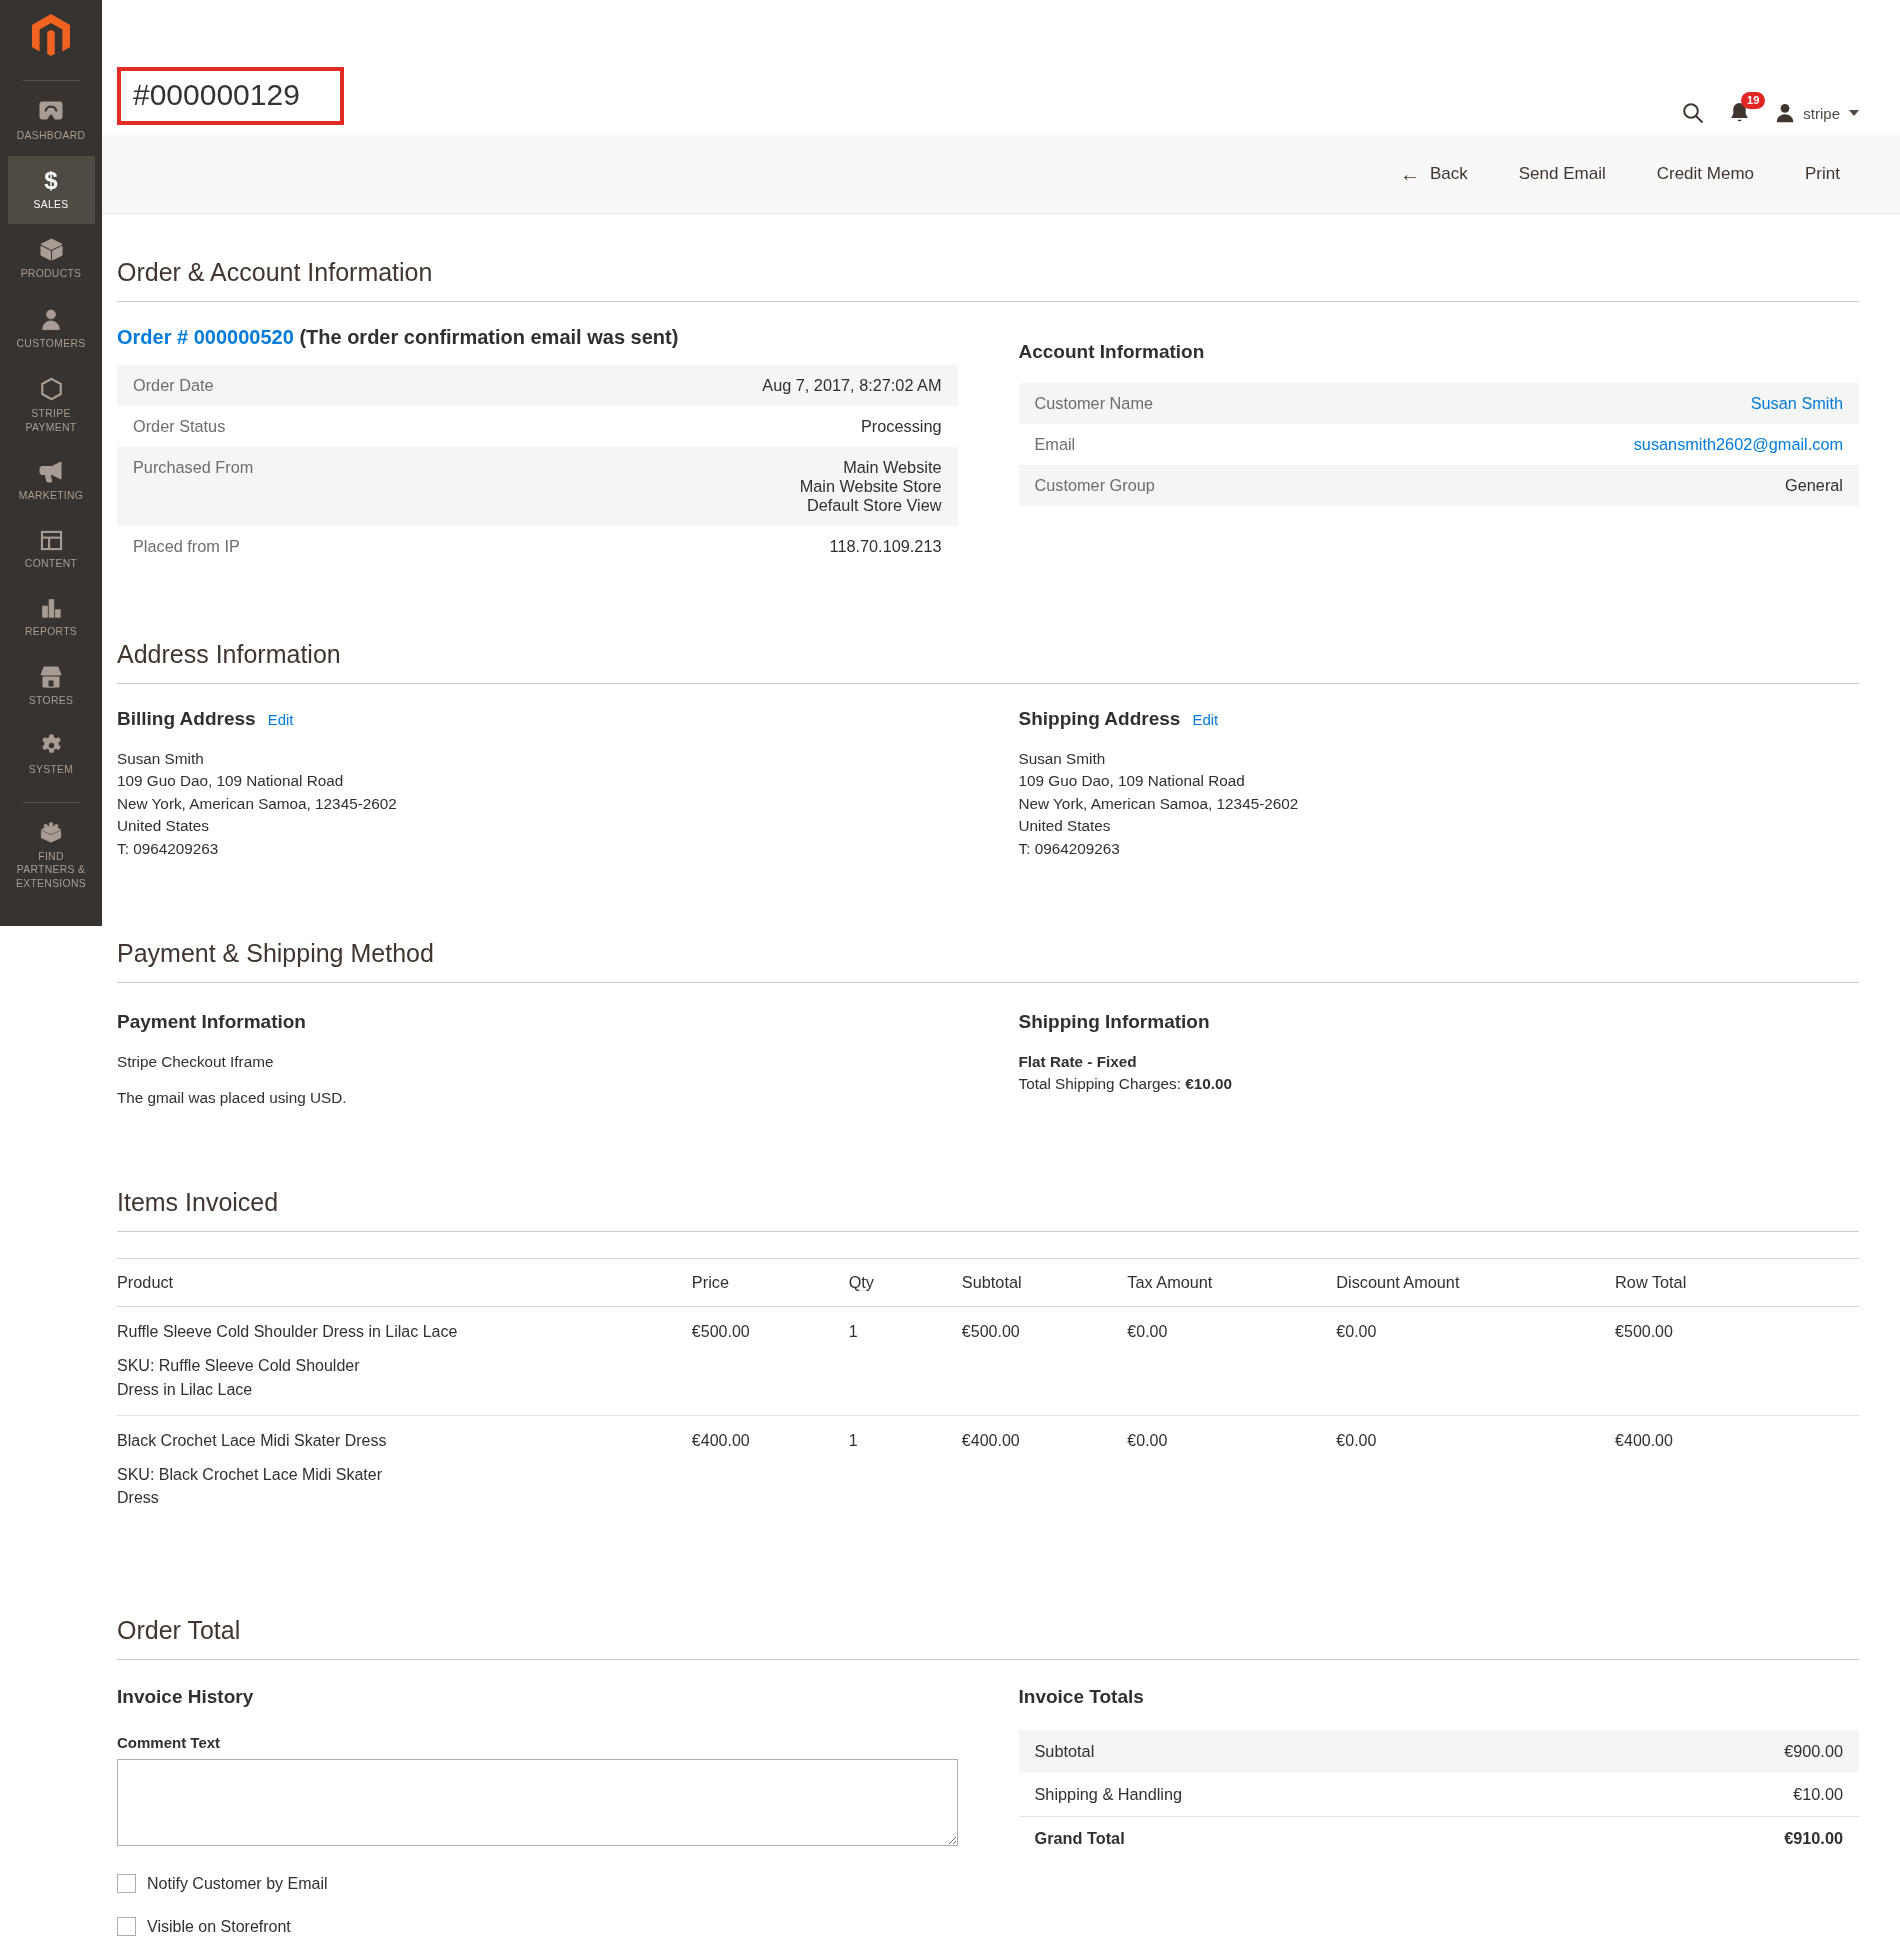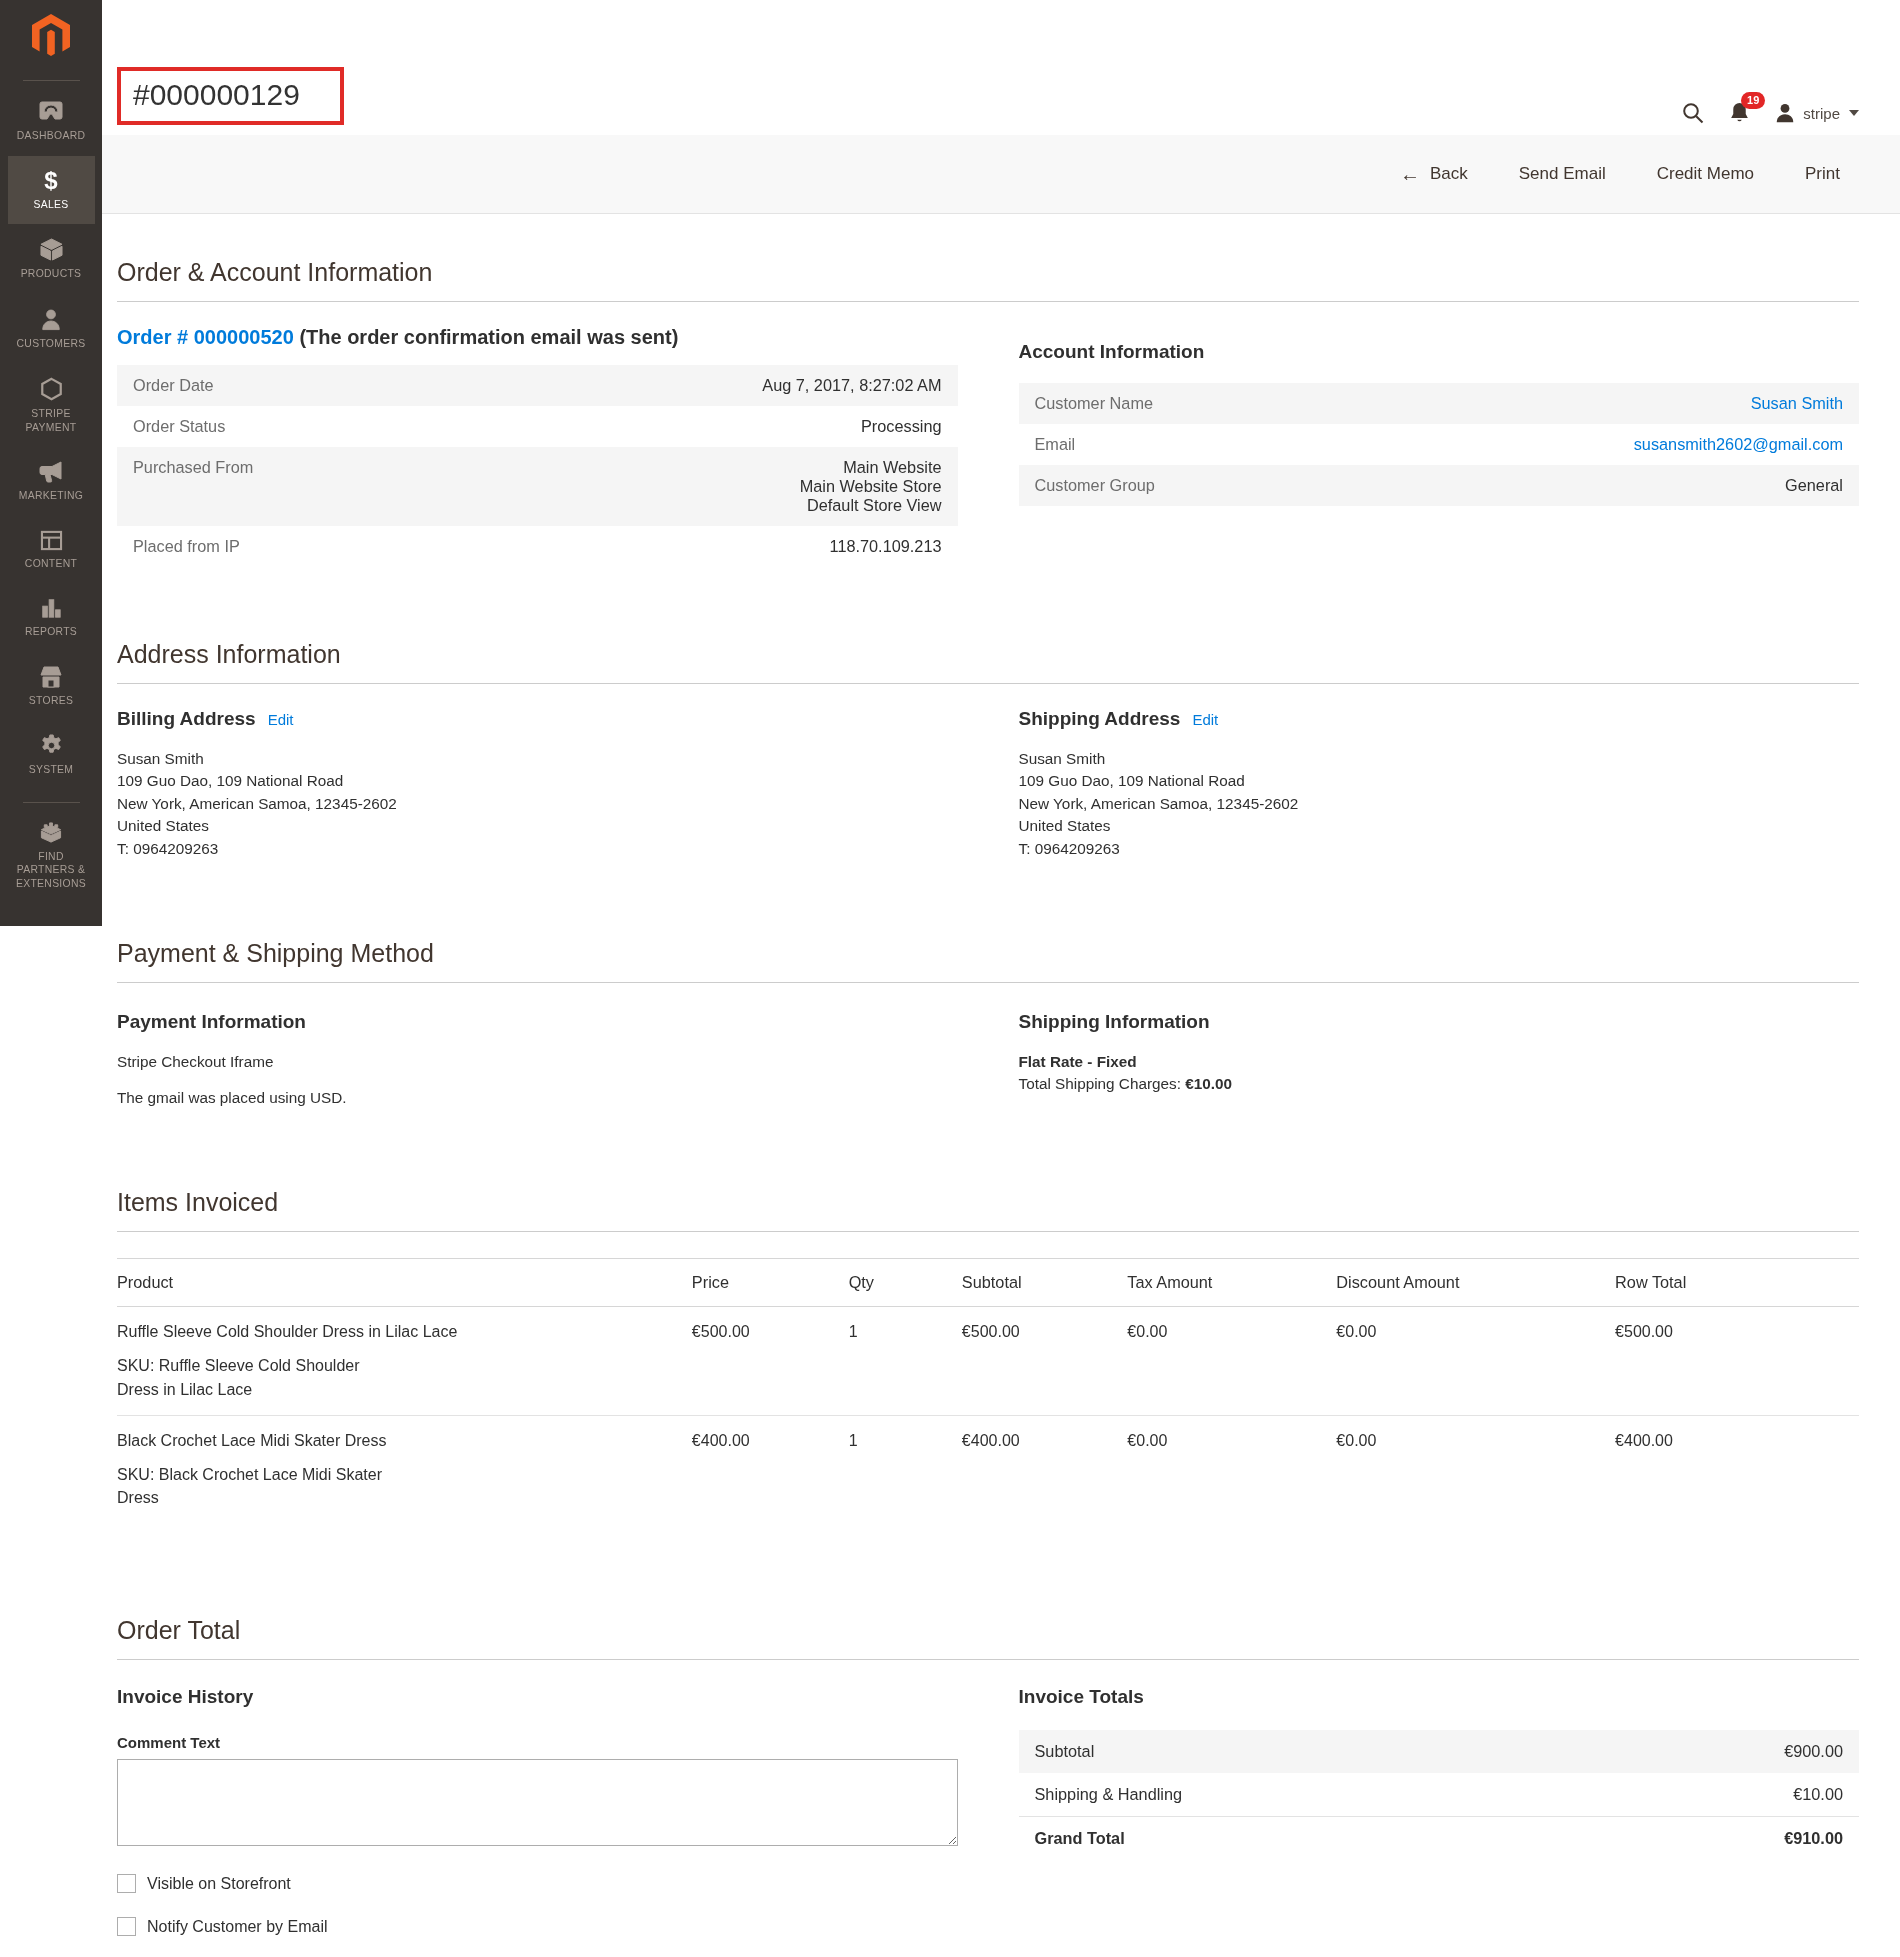--- a/index.html
+++ b/index.html
@@ -378,25 +378,25 @@
 
     <section class="sec-ordertotal">
       <h2 class="section-title">Order Total</h2>
       <div class="ot-grid">
         <div>
           <div class="subhead">Invoice History</div>
           <div class="comment-label">Comment Text</div>
           <textarea class="comment-box" style=""></textarea>
           <div class="check-row">
             <span class="checkbox"></span>
-            <span>Visible on Storefront</span>
+            <span>Notify Customer by Email</span>
           </div>
           <div class="check-row">
             <span class="checkbox"></span>
-            <span>Notify Customer by Email</span>
+            <span>Visible on Storefront</span>
           </div>
           <button class="submit-btn">Submit Comment</button>
         </div>
         <div>
           <div class="subhead">Invoice Totals</div>
           <div class="totals-table">
             <div class="totals-row striped">
               <span>Subtotal</span>
               <span>€900.00</span>
             </div>

